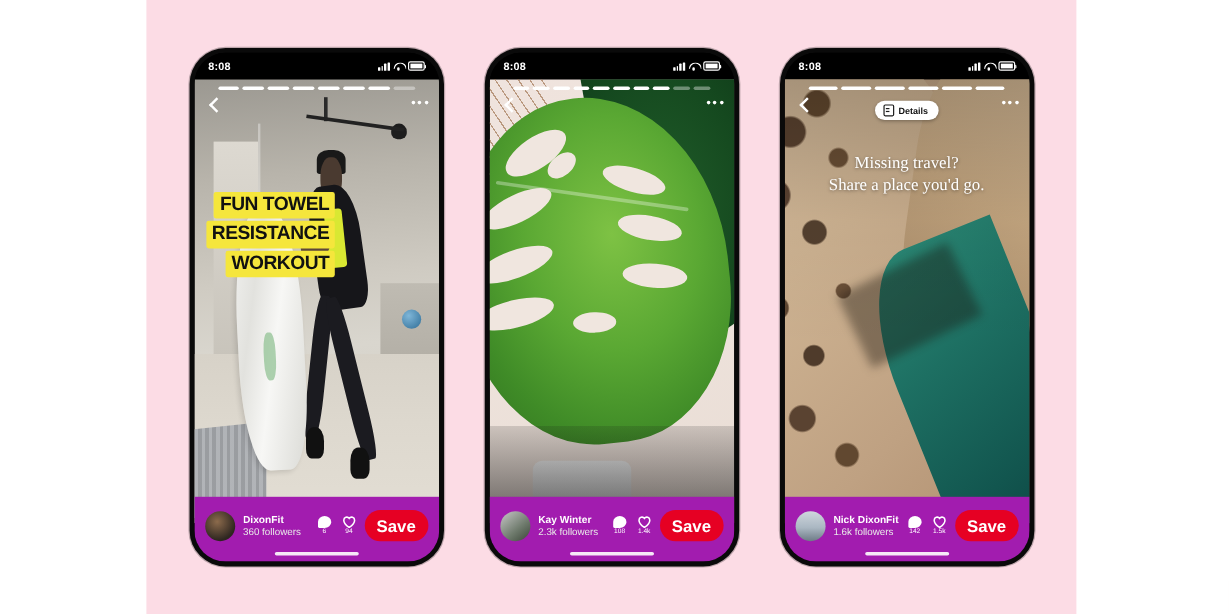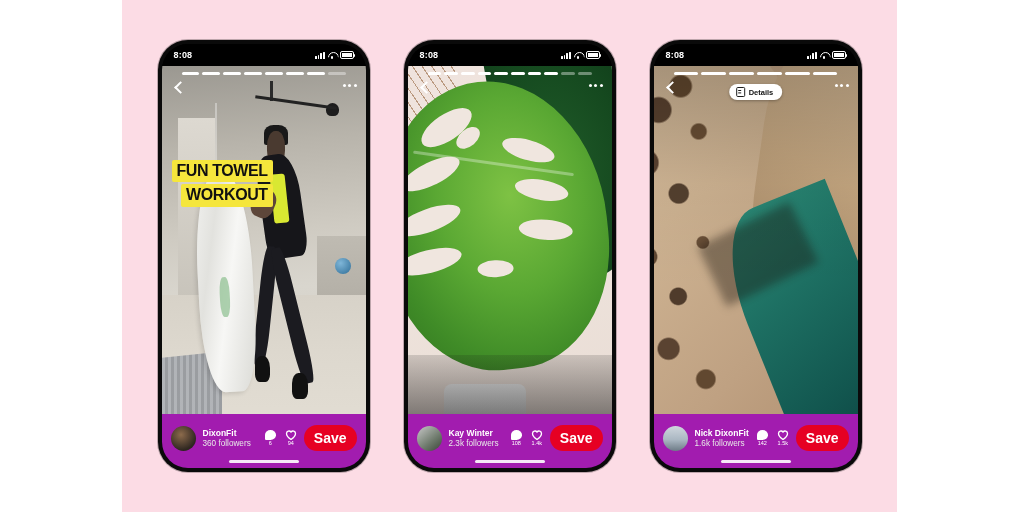--- a/index.html
+++ b/index.html
@@ -725,20 +725,21 @@
         </div>
         <div class="back-btn"></div>
         <div class="more-btn">
             <i></i>
             <i></i>
             <i></i>
           </div>
 
         <div class="ov-yellow">
           <span>FUN TOWEL</span>
+          <span>RESISTANCE</span>
           <span>WORKOUT</span>
         </div>
 
         <div class="bottombar">
           <div class="avatar av1"></div>
           <div class="userinfo">
             <div class="uname">DixonFit</div>
             <div class="ufollow">360 followers</div>
           </div>
           <div class="stats">
@@ -890,20 +891,22 @@
             <i></i>
             <i></i>
           </div>
 
         <div class="details-pill">
           <div class="details-icon"></div>
           <span>Details</span>
         </div>
 
         <div class="ov-serif">
+          <span class="l1">Missing travel?</span>
+          <span class="l2">Share a place you'd go.</span>
         </div>
 
         <div class="bottombar">
           <div class="avatar av3"></div>
           <div class="userinfo">
             <div class="uname">Nick DixonFit</div>
             <div class="ufollow">1.6k followers</div>
           </div>
           <div class="stats">
             <div class="stat">

